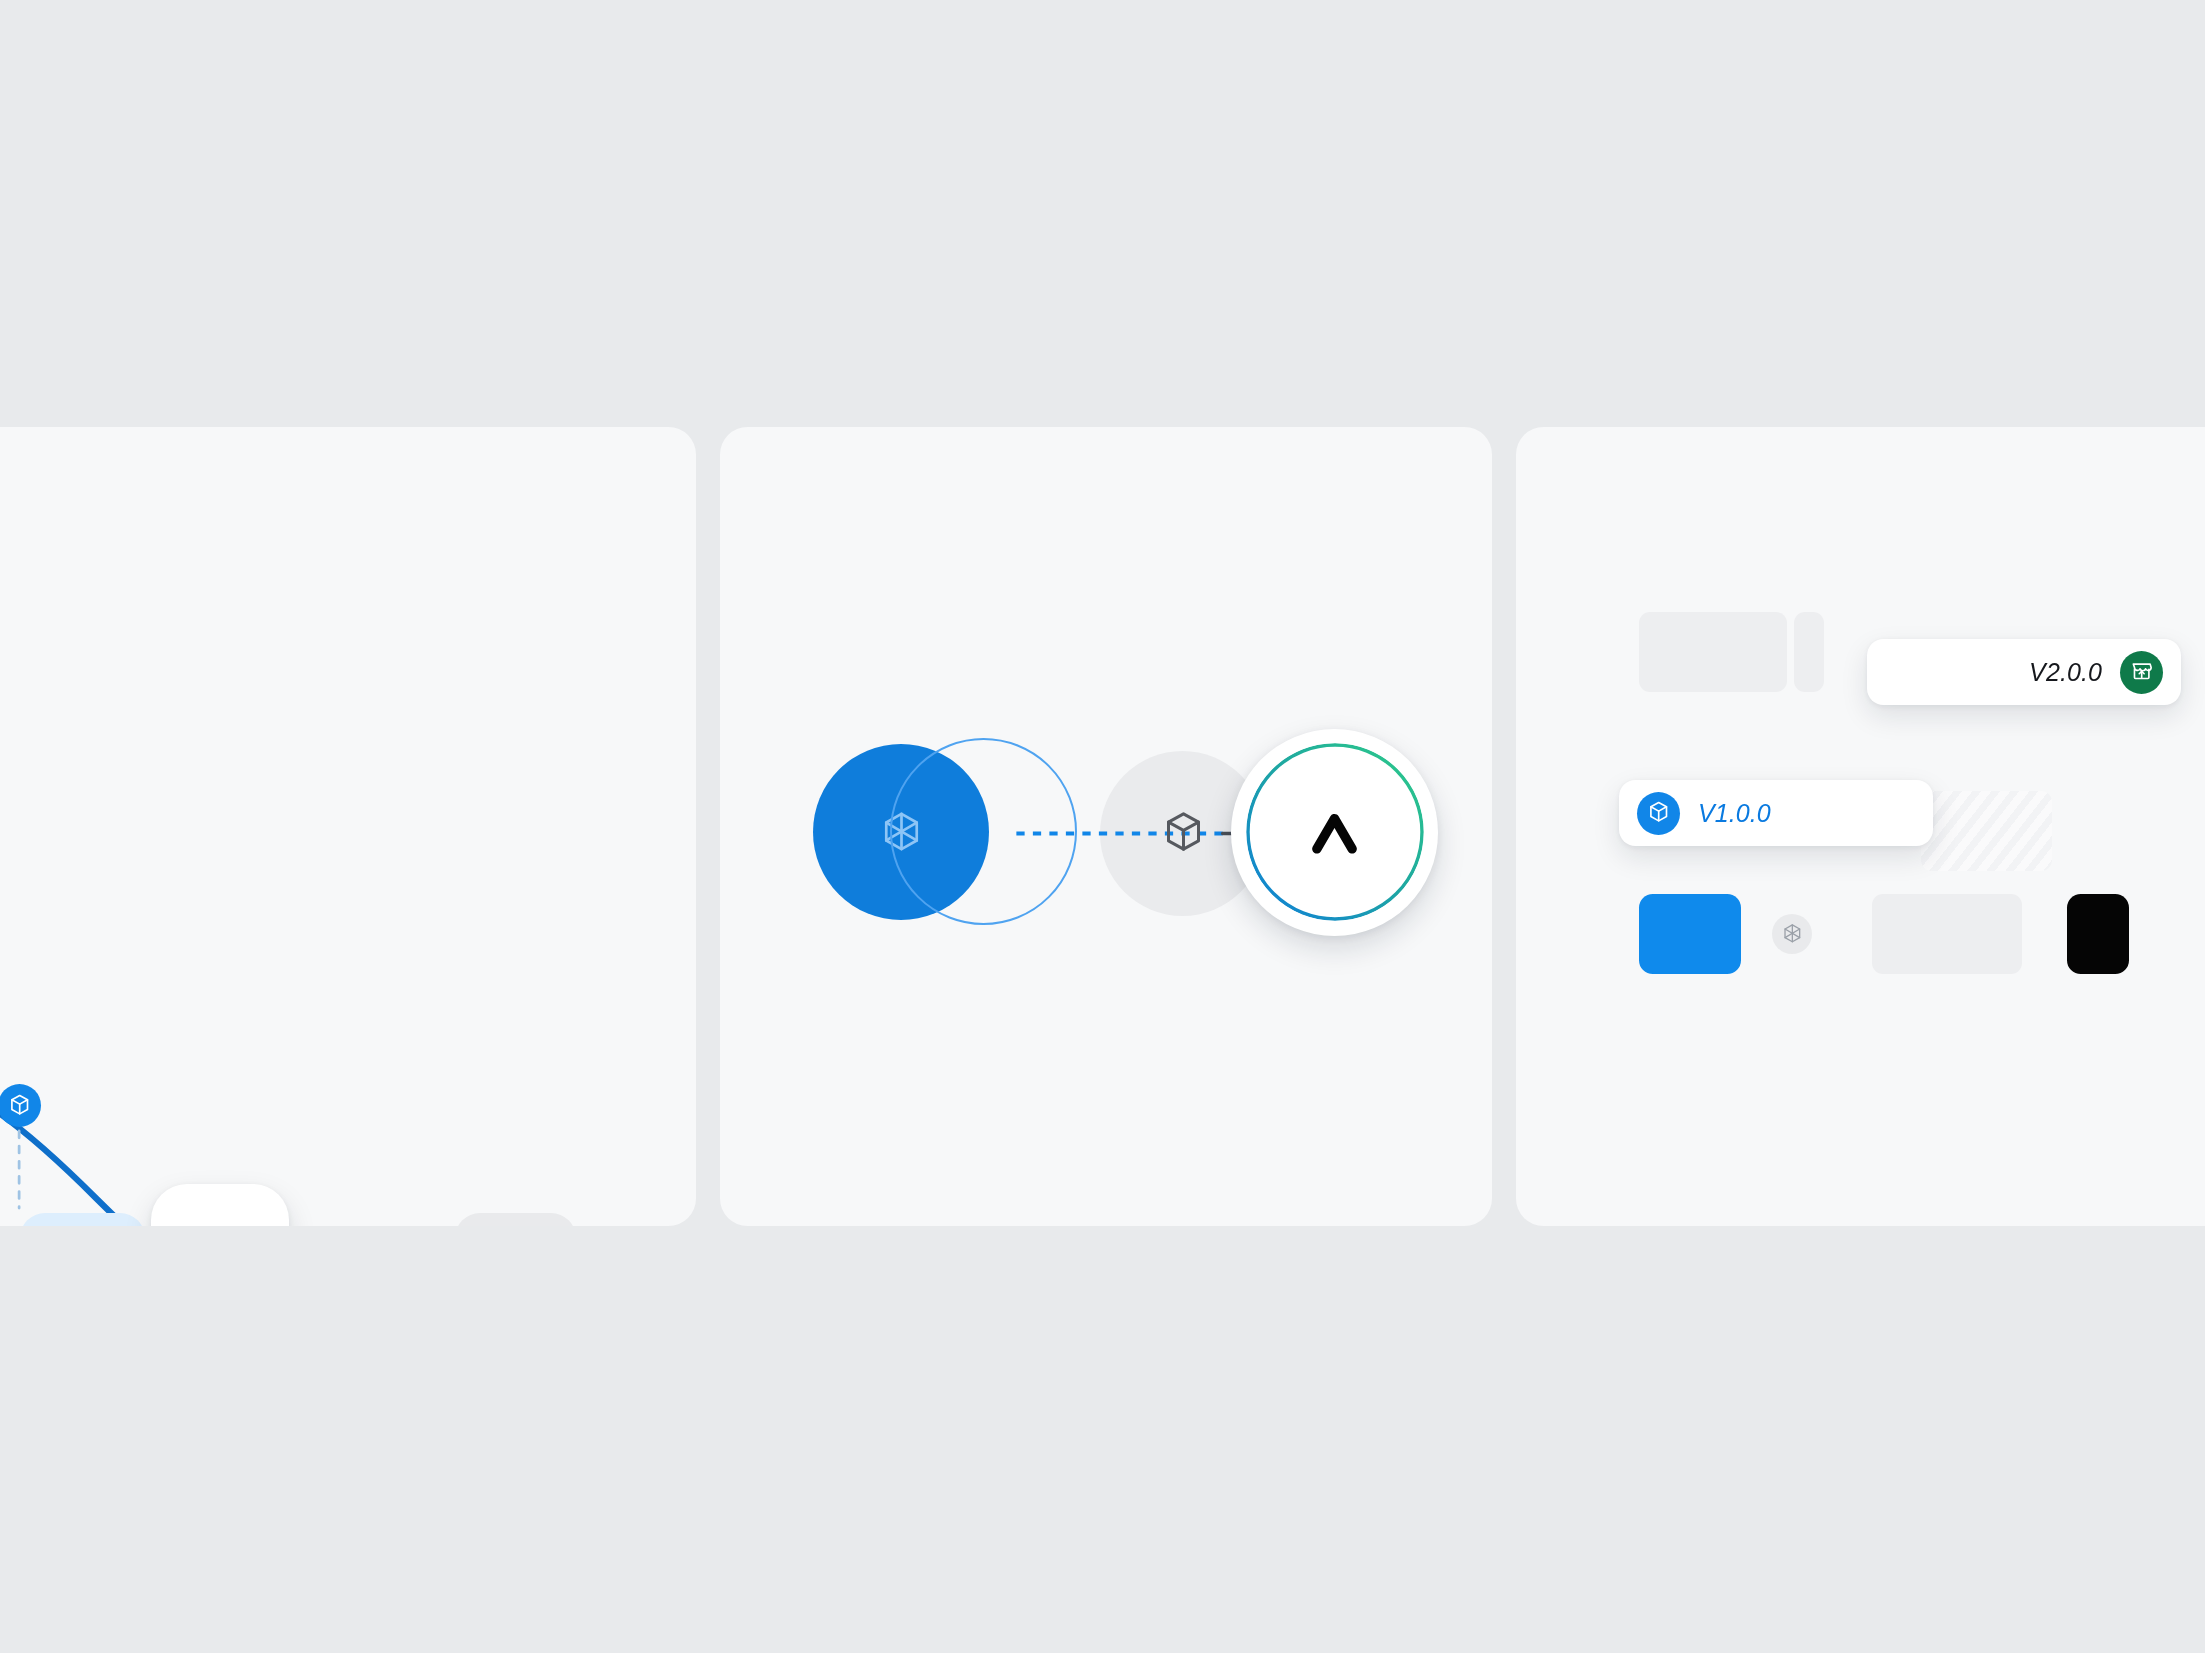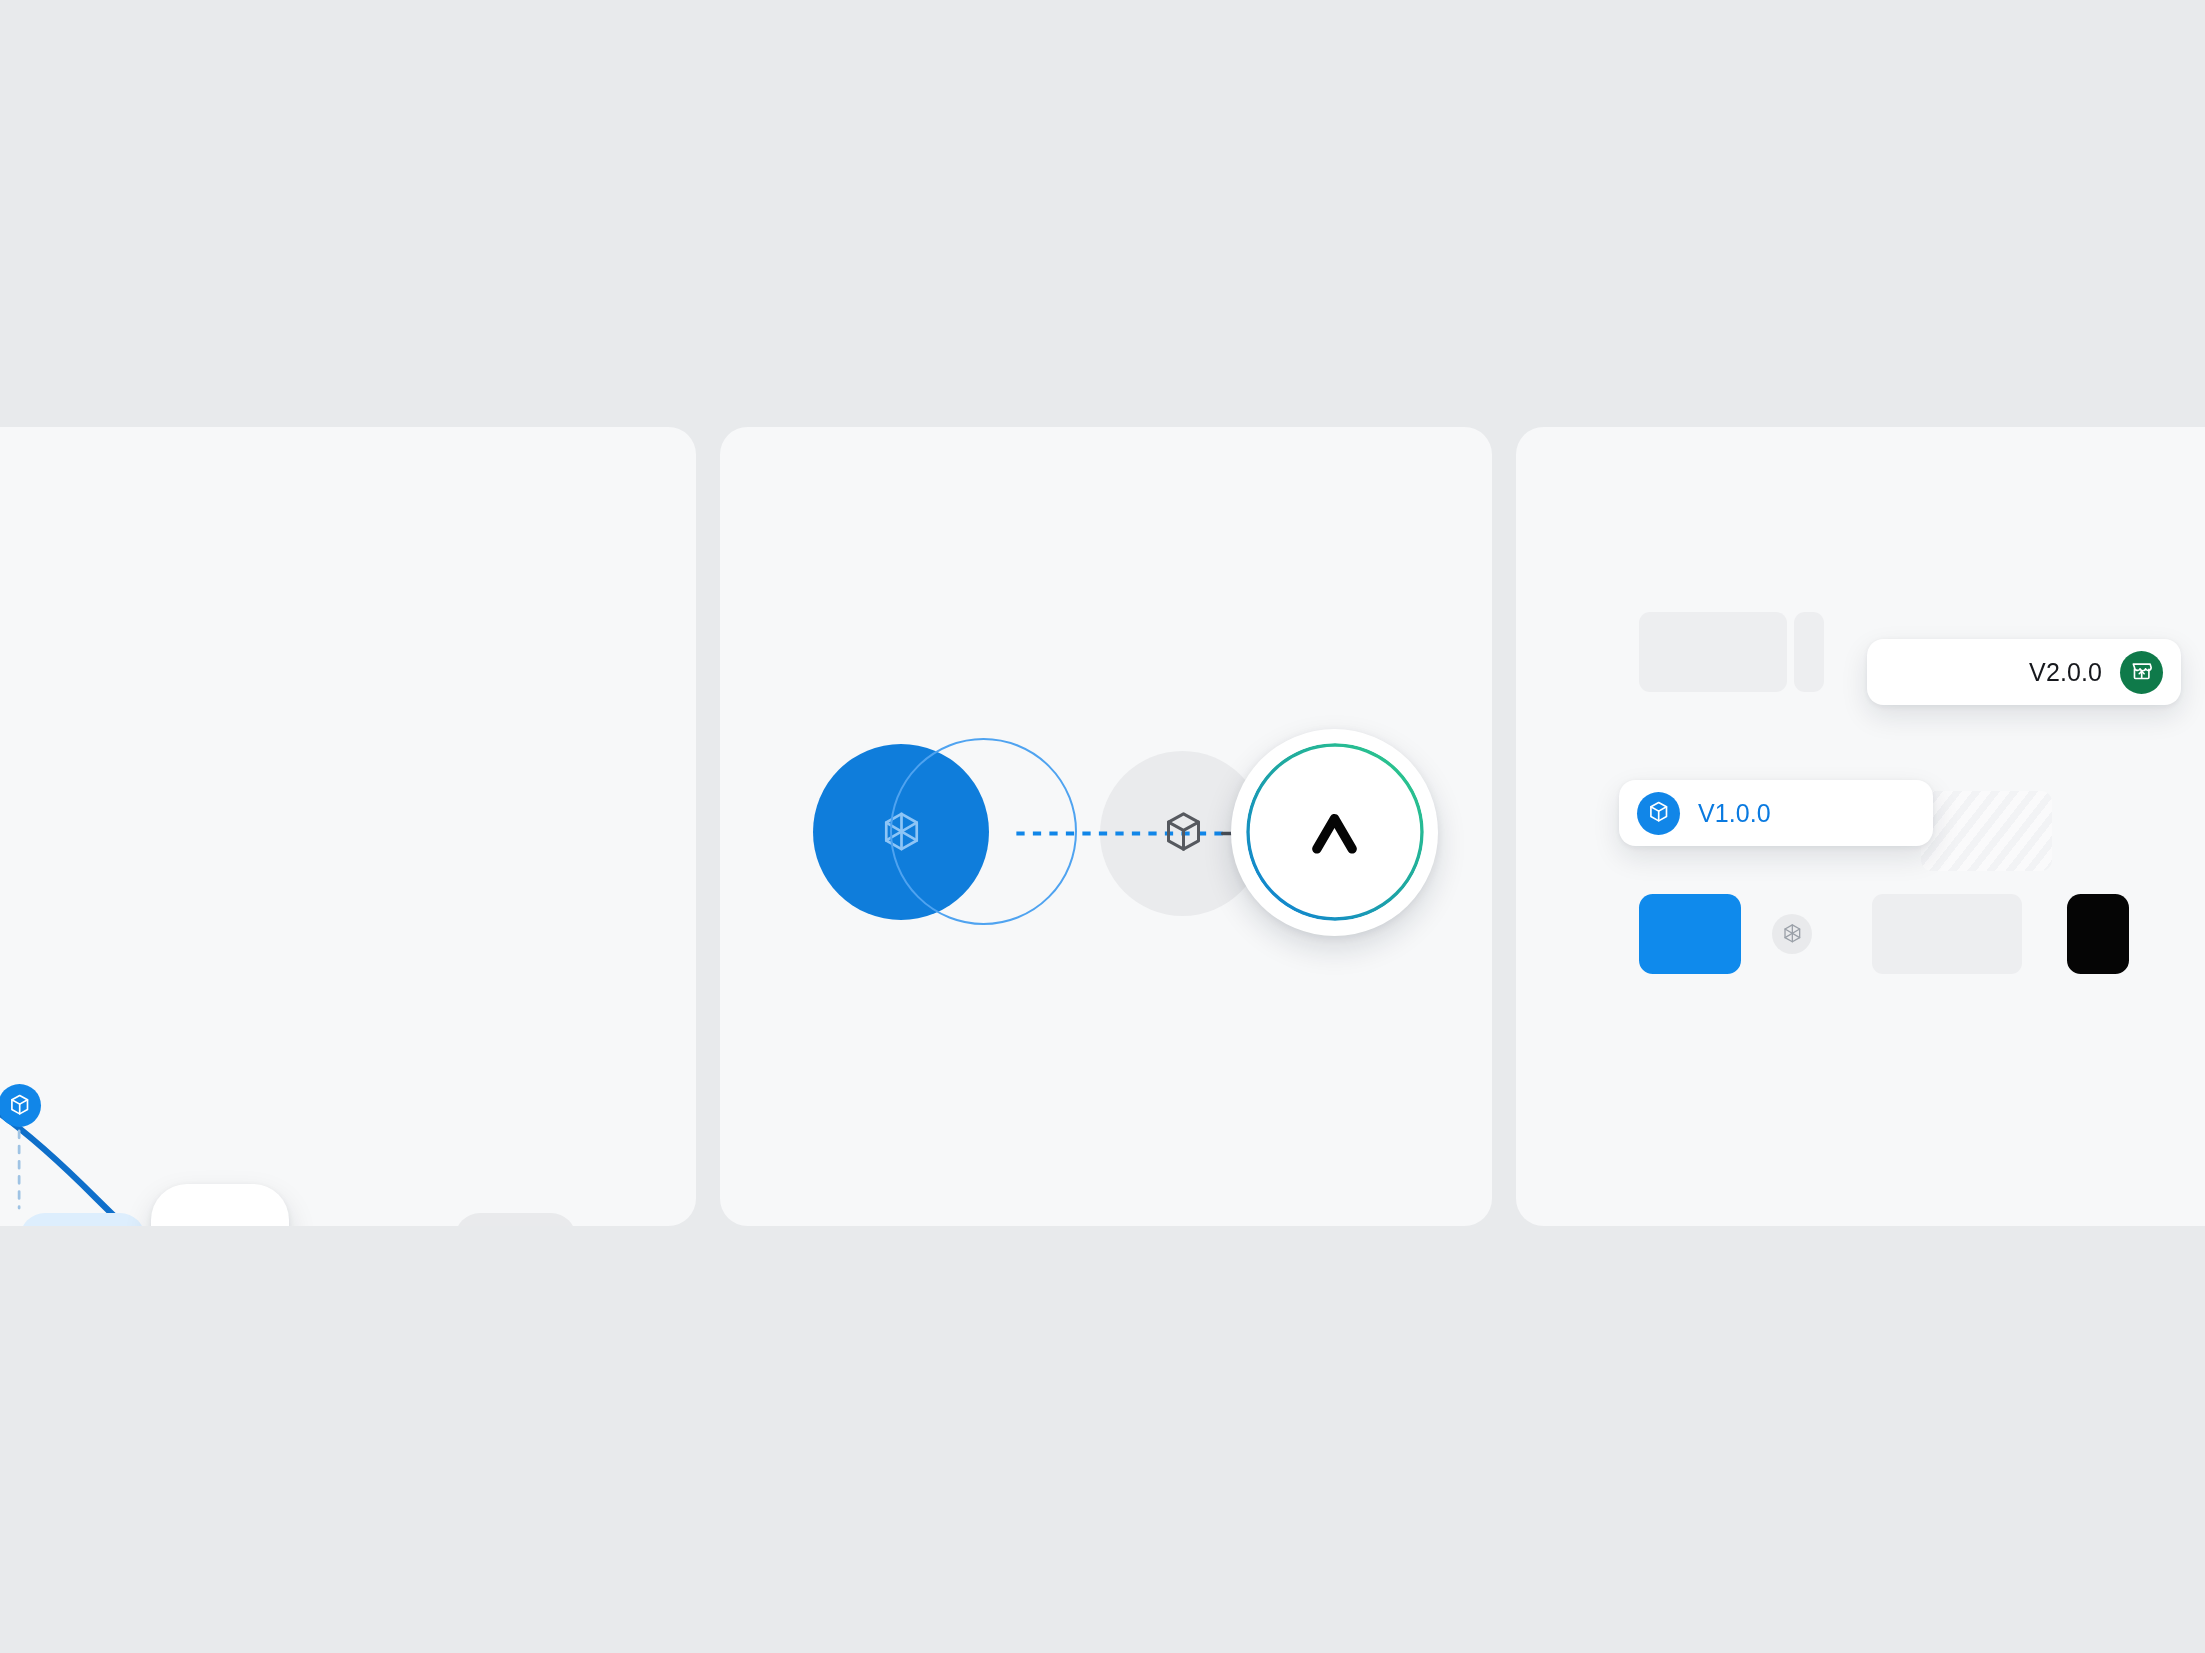--- a/index.html
+++ b/index.html
@@ -2,21 +2,21 @@
 <html style="font-size:11px"><head>
 <meta charset="utf-8">
 <style>
   * { margin:0; padding:0; box-sizing:border-box; }
   html, body {
     width:2205px; height:1654px;
     background:#e8eaec;
     font-family:"Liberation Sans", sans-serif;
     overflow:hidden;
   }
-  .stage { position:relative; width:2205px; height:1310px; }
+  .stage { position:relative; width:2205px; height:1310px;font-style:italic; }
 
   
   .panel {
     position:absolute;
     background:#f7f8f9;
     border-radius:27.6px;
     overflow:hidden;
   }
   #panel-versioning { left:-76px;  top:427px; width:772px; height:799px; }
   #panel-lifecycle  { left:720px;  top:427px; width:772px; height:799px; }

